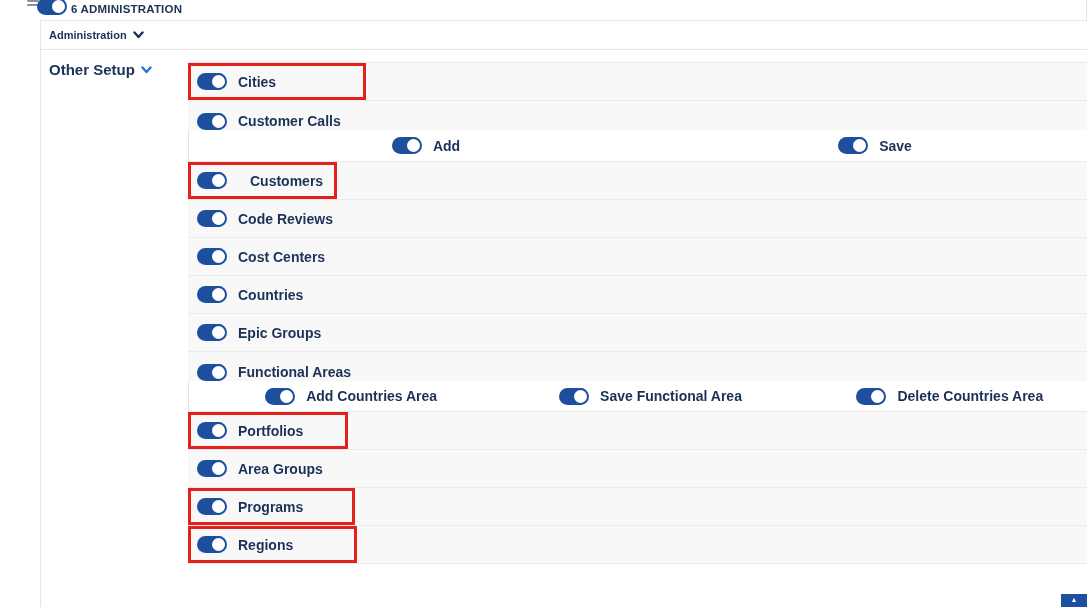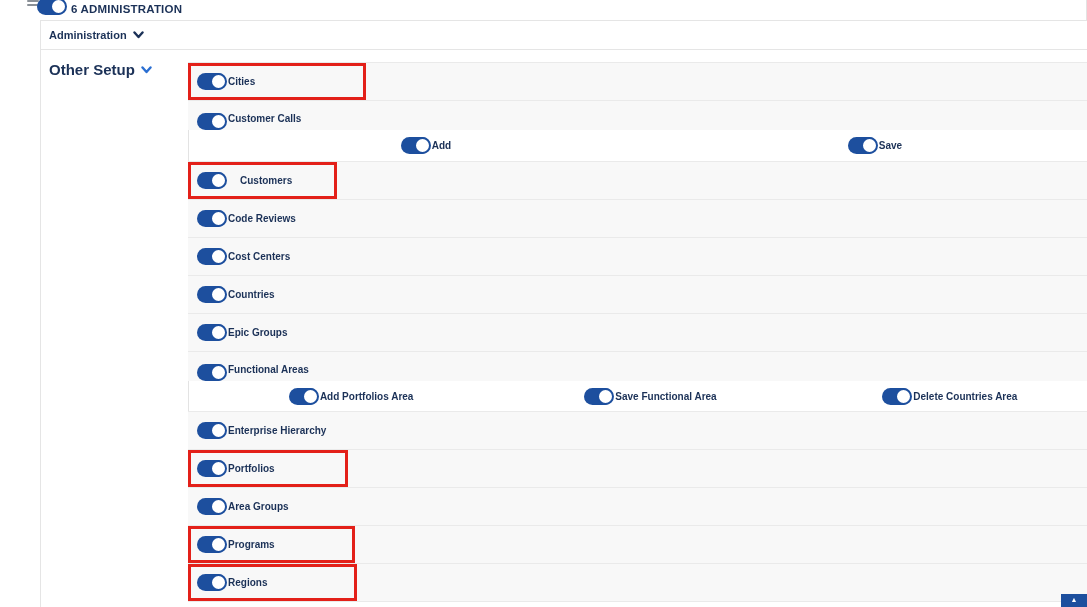--- a/index.html
+++ b/index.html
@@ -43,21 +43,21 @@
   .panel-body{display:flex;align-items:flex-start;}
   .sidebar{width:147px;flex:none;padding:11px 0 0 8px;box-sizing:border-box;}
   .sidebar-title{display:flex;align-items:center;font-size:15px;font-weight:bold;color:#1b3157;cursor:pointer;}
 
   .rows{flex:1;margin-top:12px;border-top:1px solid #eaeaea;}
   .row{
     background:#f8f8f8;border-bottom:1px solid #eaeaea;box-sizing:border-box;
     display:flex;align-items:stretch;height:38px;
   }
   .row.simple{align-items:center;padding-left:9px;}
-  .row .lbl{font-size:10px;font-weight:bold;color:#1b3157;margin-left:2px;white-space:nowrap;}
+  .row .lbl{font-size:14px;font-weight:bold;color:#1b3157;margin-left:12px;white-space:nowrap;}
 
   
   .row.hl{padding-left:0;}
   .hlbox{
     box-sizing:border-box;height:100%;border:3px solid #e32019;
     display:flex;align-items:center;padding-left:6px;flex:none;
   }
 
   
   .row.parent{height:61px;padding-left:0;flex-direction:column;}
@@ -165,37 +165,33 @@
       </div>
 
       <div class="row parent h60">
         <div class="parent-cell">
           <span class="tg"></span>
           <span class="lbl">Functional Areas</span>
         </div>
         <div class="subpanel">
           <div class="subcell">
             <span class="tg"></span>
-            <span class="lbl">Add Portfolios Area</span>
+            <span class="lbl">Add Countries Area</span>
           </div>
           <div class="subcell">
             <span class="tg"></span>
             <span class="lbl">Save Functional Area</span>
           </div>
           <div class="subcell">
             <span class="tg"></span>
             <span class="lbl">Delete Countries Area</span>
           </div>
         </div>
       </div>
 
-      <div class="row simple">
-        <span class="tg"></span>
-        <span class="lbl">Enterprise Hierarchy</span>
-      </div>
 
       <div class="row hl">
         <div class="hlbox" style="width:160px;">
           <span class="tg"></span>
           <span class="lbl">Portfolios</span>
         </div>
       </div>
 
       <div class="row simple">
         <span class="tg"></span>

